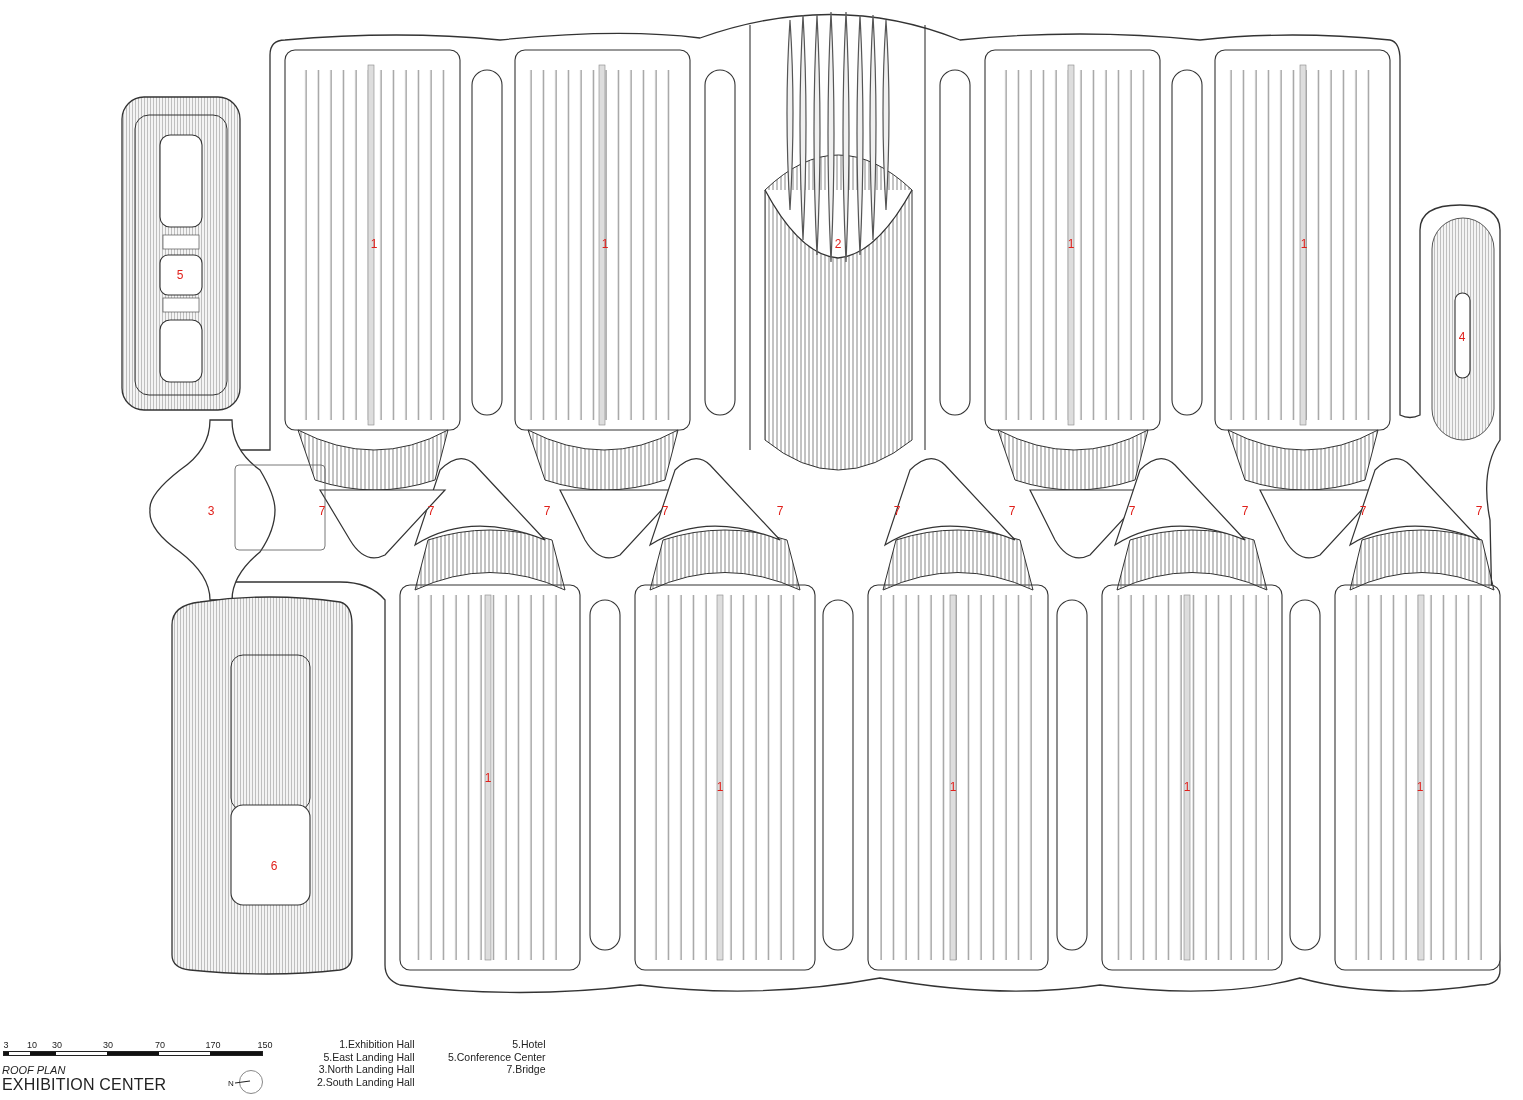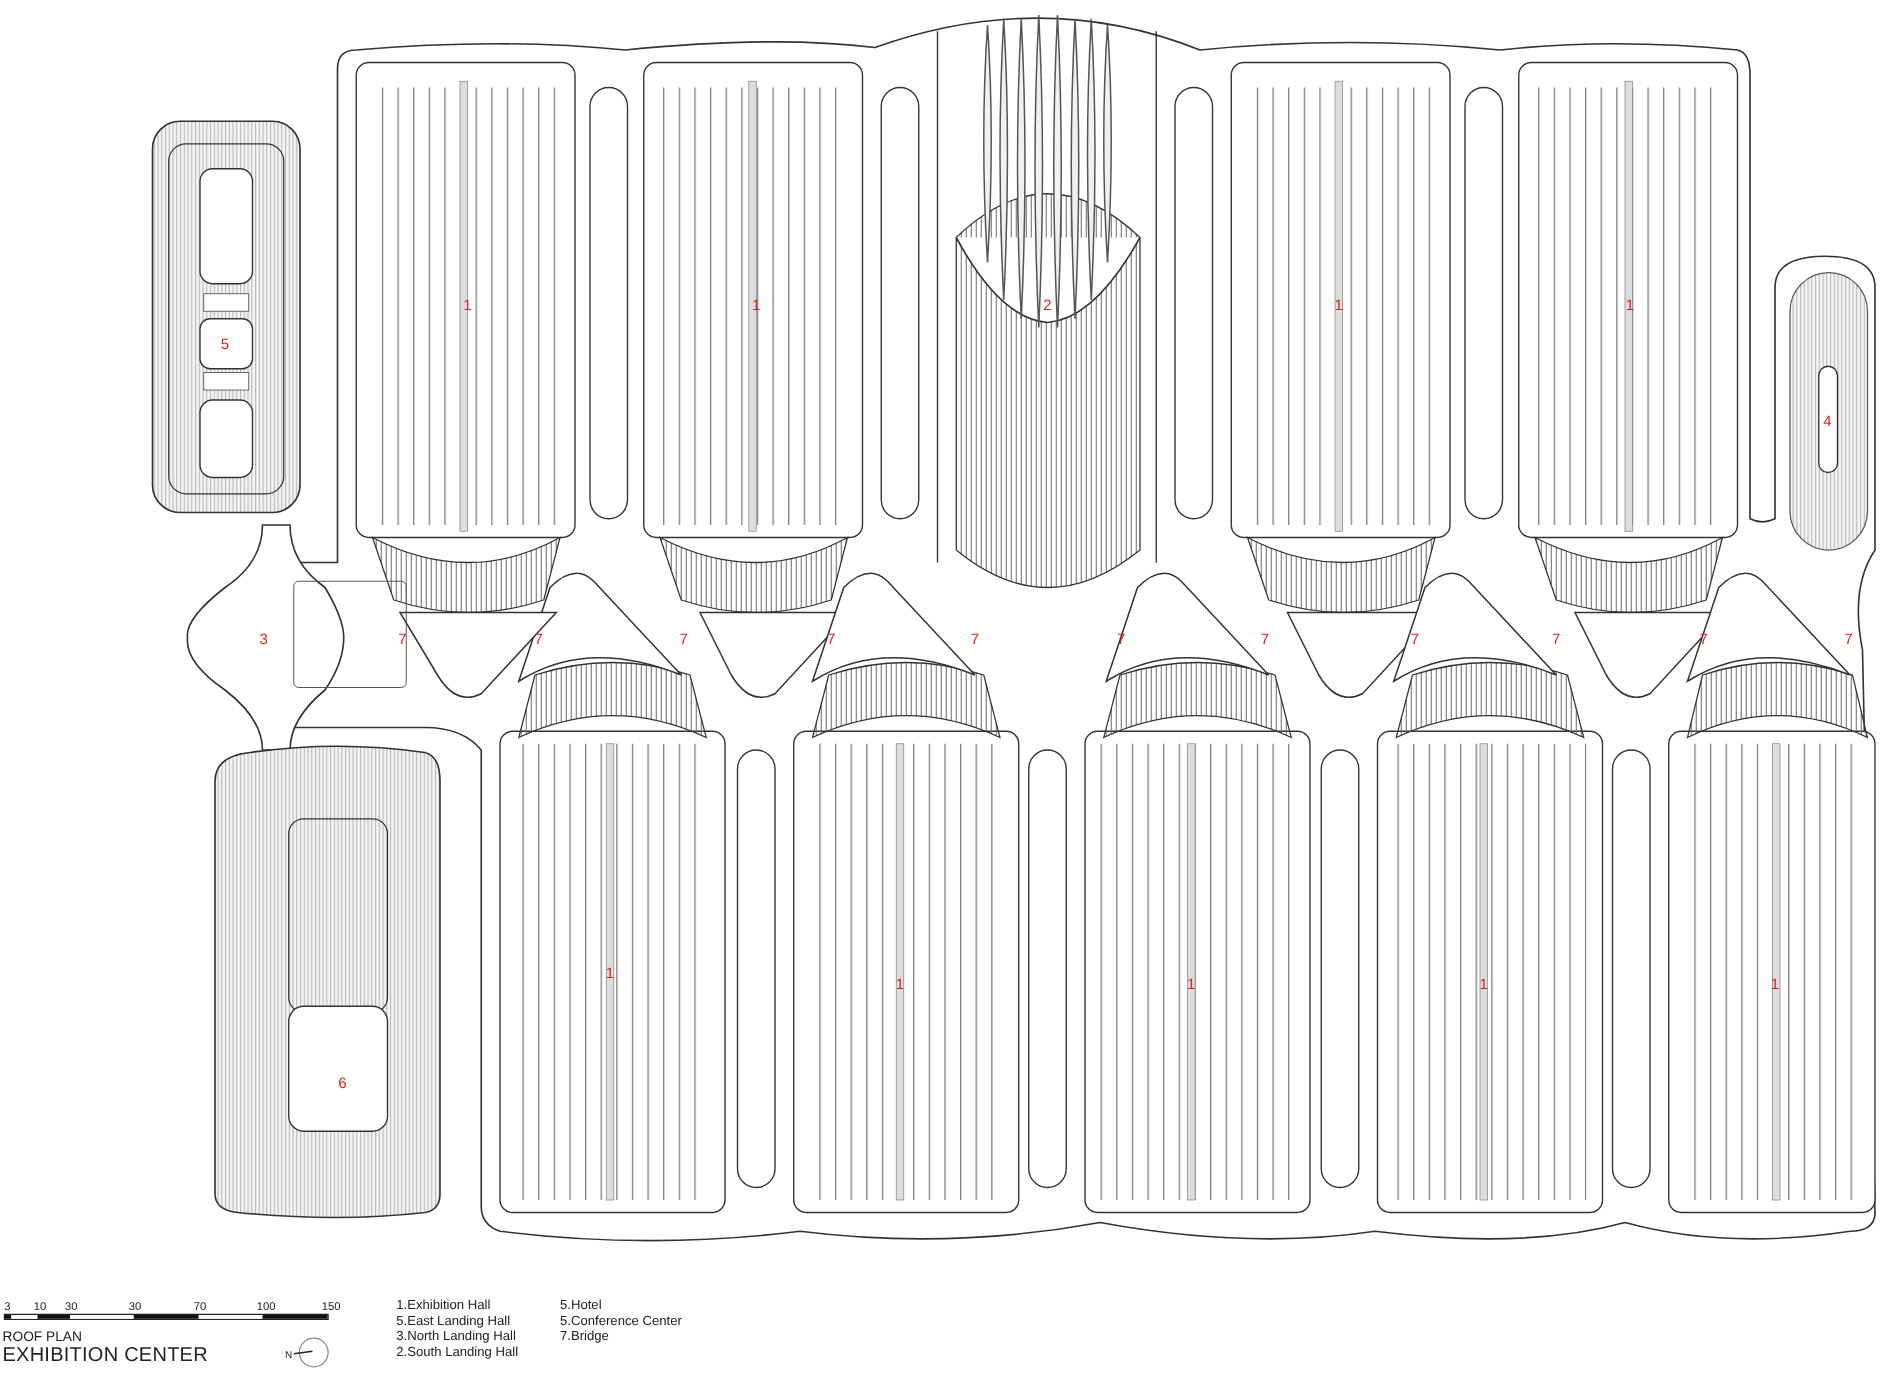--- a/index.html
+++ b/index.html
@@ -1,27 +1,27 @@
 <!DOCTYPE html>
 <html><head>
 <meta charset="utf-8">
 <style>
   html, body { margin: 0; padding: 0; background: #ffffff; }
   body { width: 1523px; height: 1100px; position: relative; overflow: hidden;
          font-family: "Liberation Sans", sans-serif; color: #222; }
   #plan { position: absolute; left: 0; top: 0; }
   .lbl { font-family: "Liberation Sans", sans-serif; font-size: 12px; fill: #e0201b; text-anchor: middle; }
   .legend { position: absolute; top: 1038px; font-size: 10.5px; line-height: 12.5px; color: #222; }
-  .legend div { white-space: nowrap; }
+  .legend div { white-space: nowrap; text-align: right; }
   .scale { position: absolute; left: 3px; top: 1040px; width: 262px; height: 20px; }
   .scale-ticks { position: absolute; left: 0; top: 0; width: 262px; height: 10px; font-size: 9px; color: #222; }
   .scale-ticks span { position: absolute; top: 0; transform: translateX(-50%); }
   .scale-bar { position: absolute; left: 0; top: 11px; height: 5px; width: 260px; border: 1px solid #222; box-sizing: border-box; display: flex; }
   .scale-bar span { height: 100%; }
-  .title-small { position: absolute; left: 2px; top: 1064px; font-size: 11px; color: #222; }
+  .title-small { position: absolute; left: 2px; top: 1064px; font-size: 11px; color: #222; font-style: italic; }
   .title-big { position: absolute; left: 2px; top: 1076px; font-size: 16px; color: #222; letter-spacing: 0.2px; }
   .north { position: absolute; left: 226px; top: 1068px; width: 38px; height: 28px; }
 </style>
 </head>
 <body>
 
 <svg id="plan" width="1523" height="1030" viewBox="0 0 1523 1030" xmlns="http://www.w3.org/2000/svg">
   <defs>
     <pattern id="hatchV" width="3" height="10" patternUnits="userSpaceOnUse">
       <rect width="3" height="10" fill="#f4f4f4"></rect>
@@ -197,21 +197,21 @@
   </g>
 </svg>
 
 <div class="scale">
   <div class="scale-ticks">
     <span style="left:3px">3</span>
     <span style="left:29px">10</span>
     <span style="left:54px">30</span>
     <span style="left:105px">30</span>
     <span style="left:157px">70</span>
-    <span style="left:210px">100</span>
+    <span style="left:210px">170</span>
     <span style="left:262px">150</span>
   </div>
   <div class="scale-bar">
     <span style="width:2%;background:#111"></span>
     <span style="width:8%;background:#fff"></span>
     <span style="width:10%;background:#111"></span>
     <span style="width:20%;background:#fff"></span>
     <span style="width:20%;background:#111"></span>
     <span style="width:20%;background:#fff"></span>
     <span style="width:20%;background:#111"></span>

